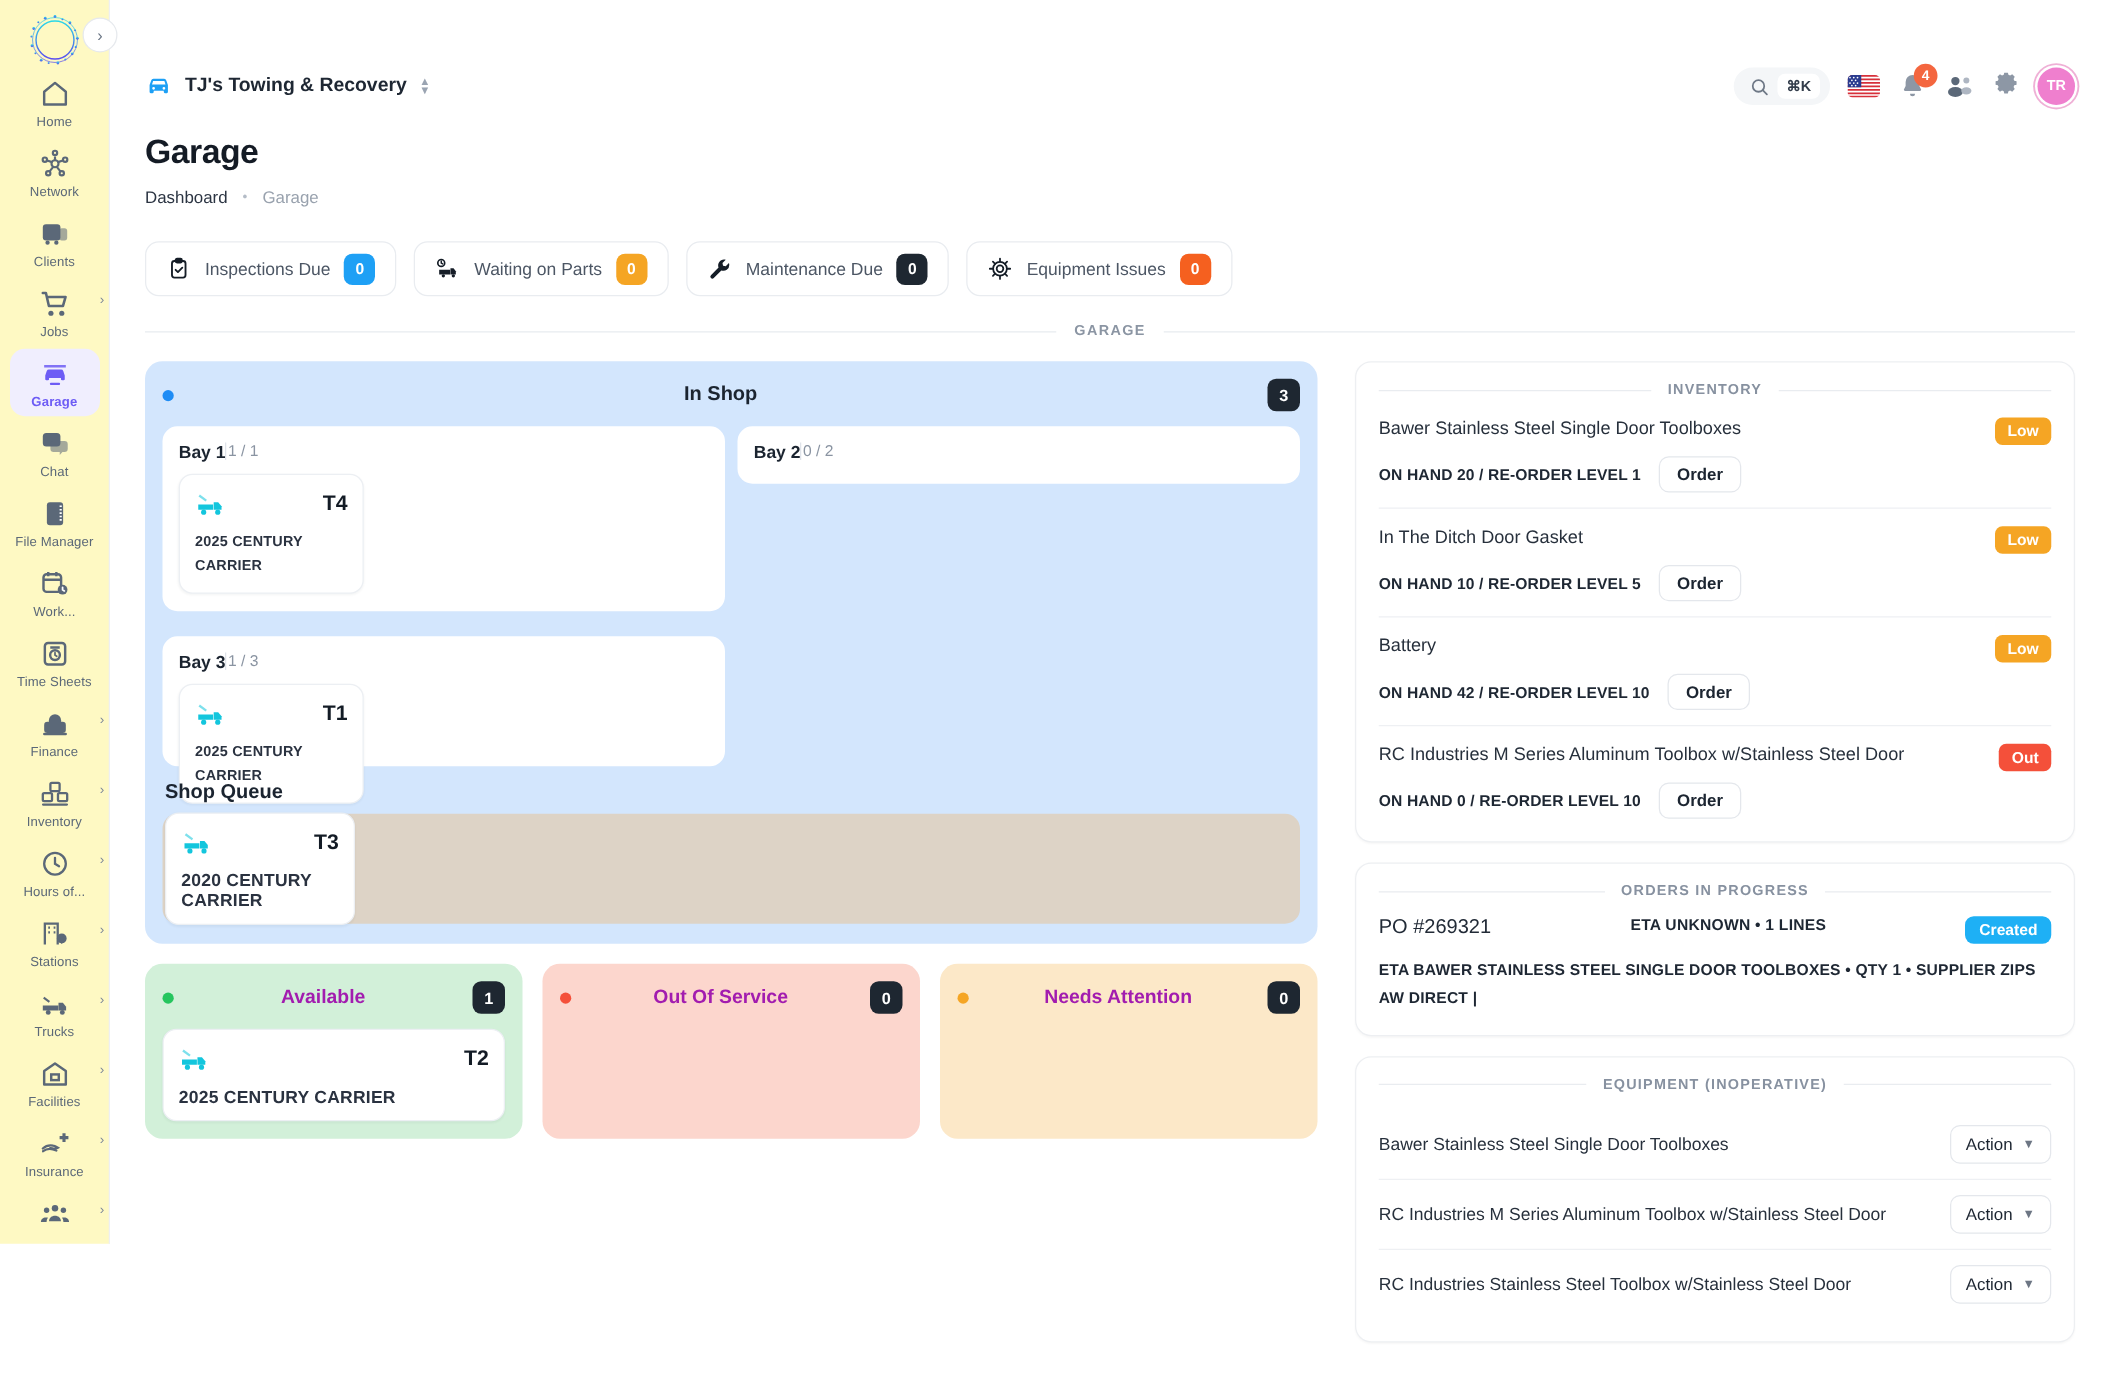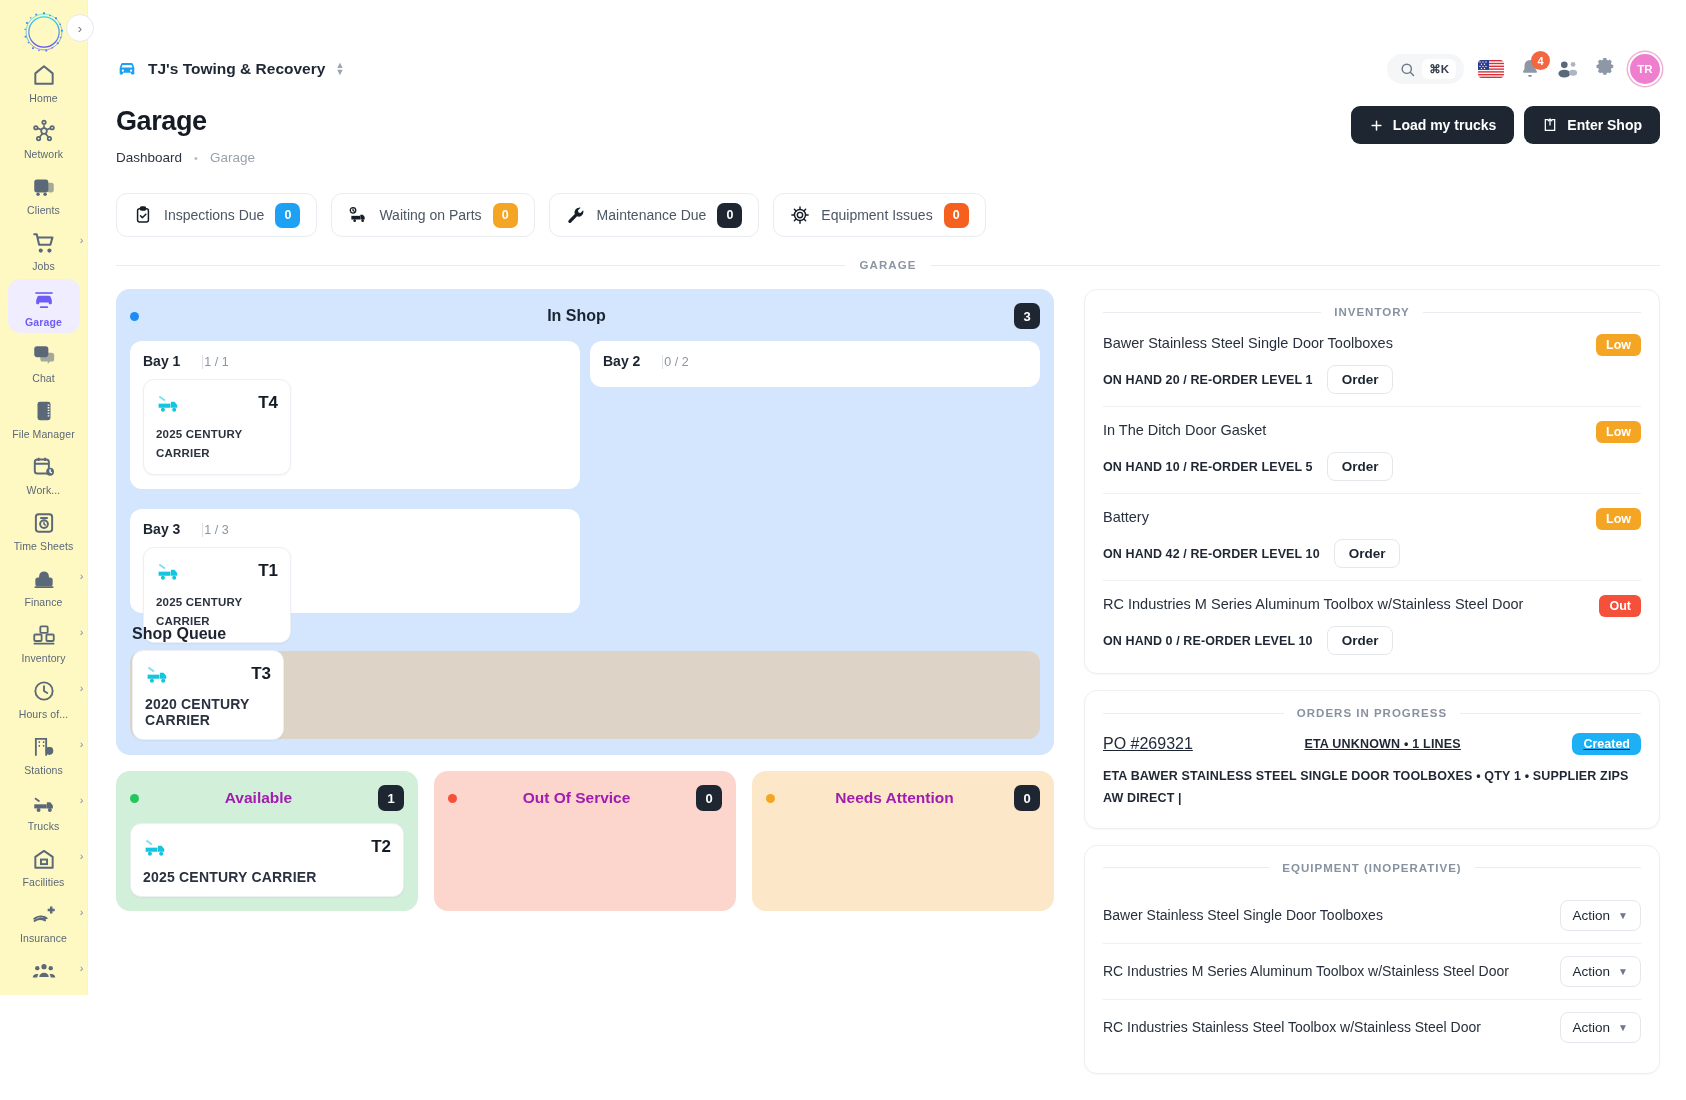--- a/index.html
+++ b/index.html
@@ -131,21 +131,21 @@
     color: #fff; font-size: 13px; font-weight: 700;
     display: flex; align-items: center; justify-content: center; padding: 0 7px;
   }
   .bays { display: flex; gap: 10px; flex-wrap: wrap; }
   .bay {
     background: #fff; border-radius: 12px; padding: 12px 13px;
   }
   .bay-1 { width: 450px; height: 148px; }
   .bay-2 { width: 450px; height: 46px; }
   .bay-3 { width: 450px; height: 104px; margin-top: 10px; }
-  .bay-head { display: flex; align-items: flex-end; gap: 22px; margin-bottom: 10px; }
+  .bay-head { display: flex; align-items: center; gap: 0; margin-bottom: 10px; }
   .bay-name { font-size: 14px; font-weight: 700; color:#1b2430; }
   .bay-cap { font-size: 12.5px; color: #8a94a2; border-left: 1px solid #dfe3e9; padding-left: 1px; }
 
   .truck-card {
     background: #fff; border: 1px solid #eceff3; border-radius: 11px;
     width: 148px; padding: 10px 12px 11px 12px;
     box-shadow: 0 1px 2px rgba(20,30,45,.05);
   }
   .truck-top { display: flex; align-items: center; justify-content: space-between; }
   .truck-icon { color: #13c6dd; }
@@ -193,21 +193,21 @@
   .tag-low { background: #f5a524; }
   .tag-out { background: #f4503a; }
   .inv-bot { display: flex; align-items: center; gap: 14px; margin-top: 9px; }
   .inv-meta { font-size: 12.5px; font-weight: 700; letter-spacing: .1px; color: #1e2733; }
   .btn-order {
     border: 1px solid #e4e7ec; background: #fff; border-radius: 8px;
     padding: 6px 14px; font-size: 13.5px; font-weight: 700; color: #1c2531;
     cursor: pointer; font-family: "Liberation Sans", sans-serif;
   }
 
-  .po-top { display: flex; align-items: center; gap: 14px; text-decoration: underline; }
+  .po-top { display: flex; align-items: flex-start; gap: 14px; }
   .po-id { font-size: 16px; color: #222b37; }
   .po-meta { flex:1; text-align:center; font-size: 12.5px; font-weight: 700; color: #1e2733; letter-spacing:.2px;}
   .chip-created {
     background: #1eb0f5; color: #fff; border-radius: 7px;
     padding: 4px 11px; font-size: 12.5px; font-weight: 600;
   }
   .po-desc {
     margin-top: 11px; font-size: 12.5px; font-weight: 700; color: #1e2733;
     line-height: 1.75; letter-spacing: .15px;
   }
@@ -530,35 +530,20 @@
 
     <div class="page-head">
       <div>
         <div class="page-title">Garage</div>
         <div class="crumbs">
           <span class="crumb-a">Dashboard</span>
           <span class="crumb-dot">•</span>
           <span class="crumb-b">Garage</span>
         </div>
       </div>
-      <div class="head-actions">
-        <button class="btn-dark">
-          <svg width="15" height="15" viewBox="0 0 24 24" stroke="#fff" stroke-width="2.4" stroke-linecap="round">
-            <path d="M12 5v14M5 12h14"></path>
-          </svg>
-          <span>Load my trucks</span>
-        </button>
-        <button class="btn-dark">
-          <svg width="16" height="16" viewBox="0 0 24 24" fill="none" stroke="#fff" stroke-width="1.9" stroke-linecap="round">
-            <path d="M15 4h4v16H5V4h4"></path>
-              <path d="M12 3v9M12 3l-2.6 2.6M12 3l2.6 2.6"></path>
-          </svg>
-          <span>Enter Shop</span>
-        </button>
-      </div>
     </div>
 
     <div class="stats-row" id="stats-row">
         <div class="stat-chip">
           <span style="width:20px;height:20px;display:flex;align-items:center;justify-content:center">
             <svg viewBox="0 0 24 24" fill="none" stroke="#151d27" stroke-width="1.8">
               <rect x="5.5" y="4.5" width="13" height="16" rx="2.4"></rect>
               <rect x="9" y="2.4" width="6" height="3.6" rx="1.4" fill="#151d27"></rect>
               <path d="M9 13l2.2 2.2L15.4 11" stroke-linecap="round" stroke-linejoin="round"></path>
             </svg>

